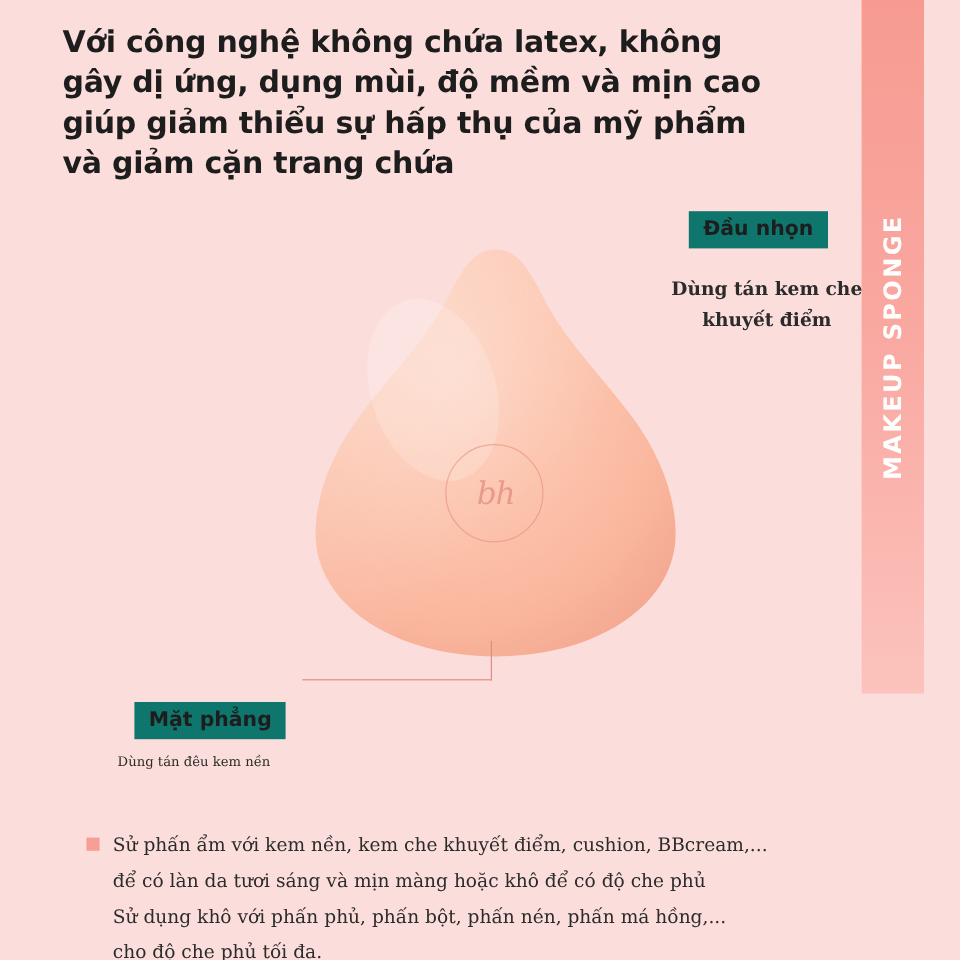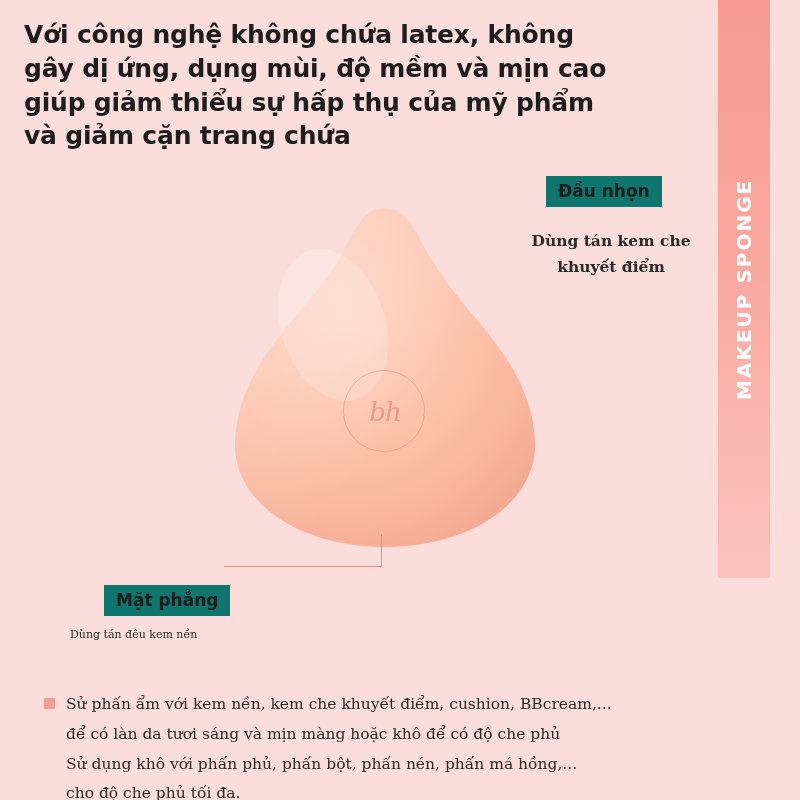--- a/index.html
+++ b/index.html
@@ -10,20 +10,21 @@
     width: 800px;
     height: 800px;
     background: #fbdedb;
     font-family: "Liberation Sans", sans-serif;
     position: relative;
     overflow: hidden;
   }
   .page {
     position: absolute;
     inset: 0;
+    margin-left: 28px;
   }
 
   
   .headline {
     position: absolute;
     left: 24px;
     top: 18px;
     width: 520px;
     font-family: "DejaVu Sans", sans-serif;
     font-weight: bold;
@@ -86,21 +87,21 @@
     width: 210px;
     text-align: center;
     font-family: "DejaVu Serif", serif;
     font-size: 15.5px;
     line-height: 1.65;
     color: #2b2b2b;
     font-weight: bold;
   }
 
   .tag-flat {
-    left: 104px;
+    left: 84px;
     top: 585px;
   }
   .flat-desc {
     position: absolute;
     left: 70px;
     top: 628px;
     font-family: "DejaVu Serif", serif;
     font-size: 11px;
     color: #2b2b2b;
   }

